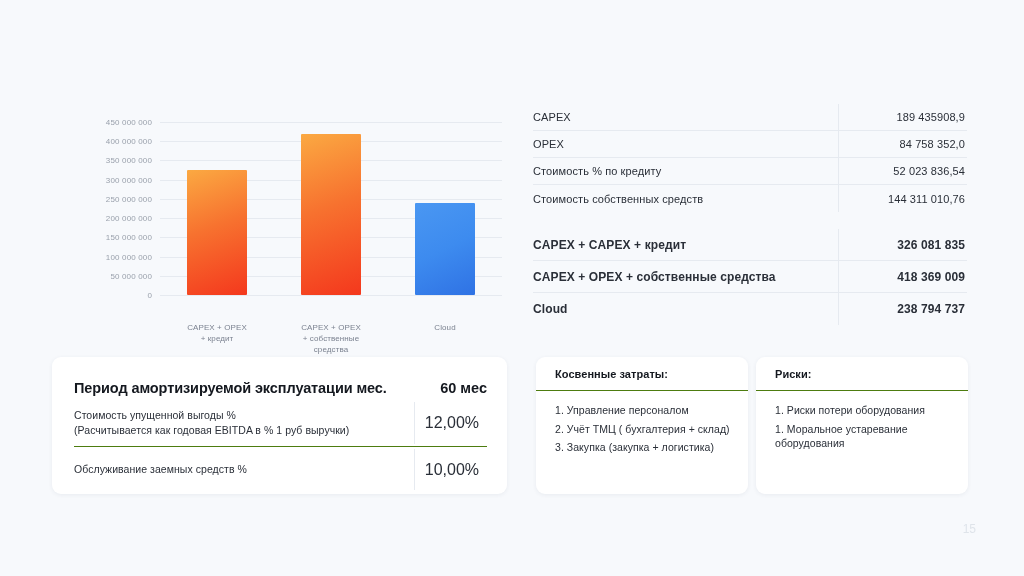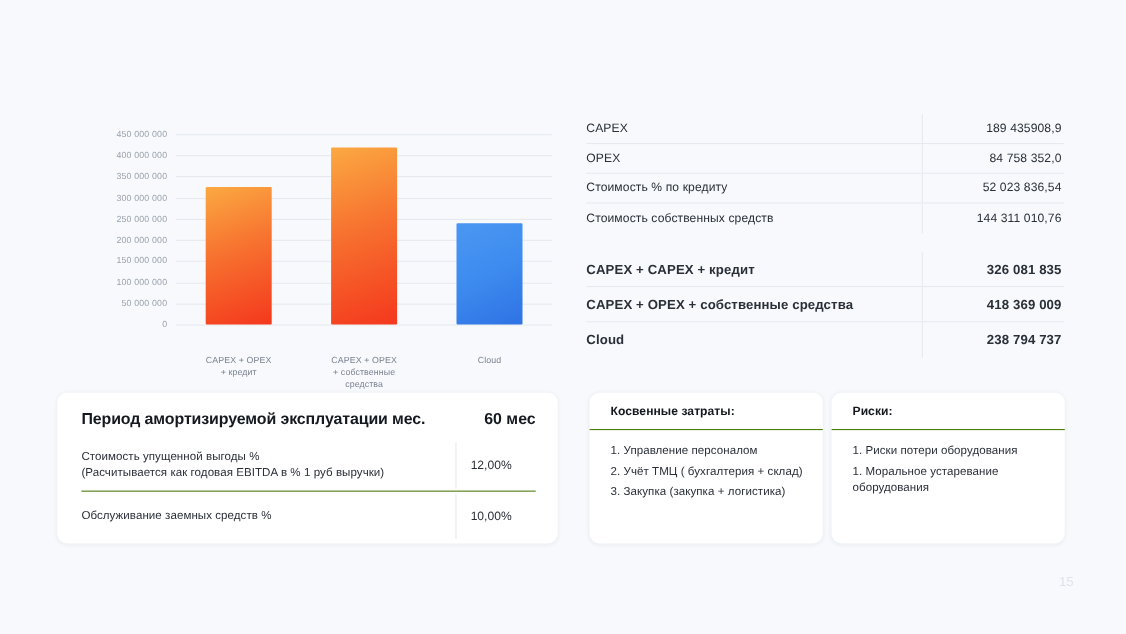--- a/index.html
+++ b/index.html
@@ -156,20 +156,21 @@
     display: flex;
     align-items: baseline;
     height: 27px;
   }
   #amort-header .ah-title {
     flex: 1;
     font-size: 14.5px;
     font-weight: bold;
     letter-spacing: -0.1px;
     color: #14181f;
+    margin-top: 7px;
   }
   #amort-header .ah-value {
     font-size: 14.5px;
     font-weight: bold;
     color: #14181f;
     padding-left: 10px;
   }
   .arow {
     position: relative;
     display: flex;
@@ -179,22 +180,22 @@
   .arow + .arow { border-top: 1px solid #4d7c0f; }
   .arow .alabel {
     flex: 0 0 340px;
     font-size: 10.5px;
     line-height: 15px;
     color: #2a2f38;
     letter-spacing: 0.05px;
   }
   .arow .avalue {
     flex: 1;
-    text-align: center;
-    font-size: 11px;
+    text-align: right;
+    font-size: 16px;
     color: #2a2f38;
     padding-right: 8px;
   }
   .arow .avdiv {
     position: absolute;
     left: 340px;
     top: 2px;
     bottom: 2px;
     width: 1px;
     background: #e6eaf0;

